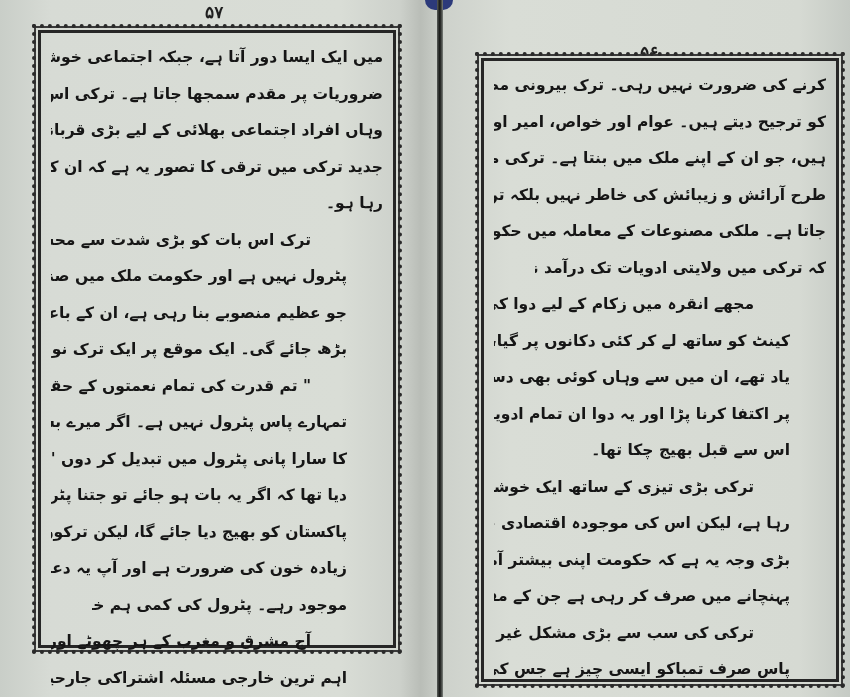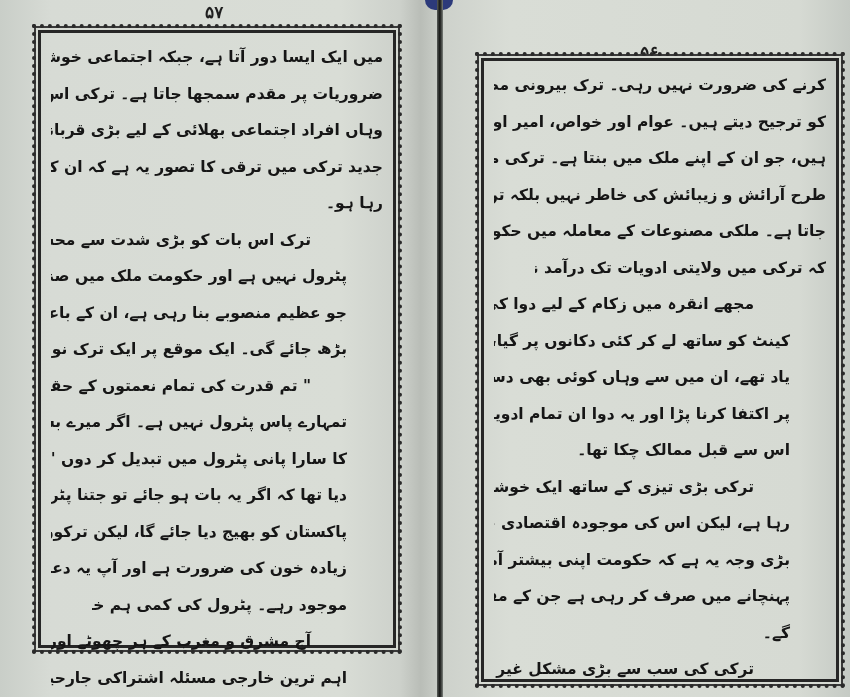--- a/index.html
+++ b/index.html
@@ -75,28 +75,27 @@
             <span class="line">ہیں، جو ان کے اپنے ملک میں بنتا ہے۔ ترکی میں لباس دوسرے ممالک کی</span>
             <span class="line">طرح آرائش و زیبائش کی خاطر نہیں بلکہ تن ڈھانپنے کے لیے استعمال کیا</span>
             <span class="line">جاتا ہے۔ ملکی مصنوعات کے معاملہ میں حکومت کی سرپرستی کا یہ حال ہے</span>
             <span class="line short">کہ ترکی میں ولایتی ادویات تک درآمد نہیں کی جاتیں۔</span>
           </p>
           <p class="indent">
             <span class="line" style="padding-right: 36px;">مجھے انقرہ میں زکام کے لیے دوا کی ضرورت پیش آئی۔ میں مسٹر</span>
             <span class="line">کینٹ کو ساتھ لے کر کئی دکانوں پر گیا، لیکن مجھے جن ولایتی ادویات کے نام</span>
             <span class="line">یاد تھے، ان میں سے وہاں کوئی بھی دستیاب نہ ہو سکی۔ بالآخر مجھے ایک مقامی دوا</span>
             <span class="line">پر اکتفا کرنا پڑا اور یہ دوا ان تمام ادویات سے زیادہ مؤثر ثابت ہوئی، جنہیں میں</span>
-            <span class="line short">اس سے قبل ممالک چکا تھا۔</span>
+            <span class="line short">اس سے قبل بھیج چکا تھا۔</span>
           </p>
           <p class="indent">
             <span class="line" style="padding-right: 36px;">ترکی بڑی تیزی کے ساتھ ایک خوشحال مستقبل کی طرف قدم اٹھا</span>
             <span class="line">رہا ہے، لیکن اس کی موجودہ اقتصادی حالت زیادہ اطمینان بخش نہیں اور اس کی</span>
             <span class="line">بڑی وجہ یہ ہے کہ حکومت اپنی بیشتر آمدنی ان تعمیری منصوبوں کو پایۂ تکمیل تک</span>
             <span class="line">پہنچانے میں صرف کر رہی ہے جن کے مفید نتائج چند سال بعد ظاہر ہوں</span>
-            <span class="line short">گے۔</span>
           </p>
           <p class="indent">
             <span class="line" style="padding-right: 36px;">ترکی کی سب سے بڑی مشکل غیر ملکی زرِ مبادلہ کی کمی ہے۔ ترکی کے</span>
             <span class="line">پاس صرف تمباکو ایسی چیز ہے جس کی برآمد سے اُسے بیشتر زرِ مبادلہ حاصل</span>
           </p>
         </div>
     </div>
   </div>
 </div>
 

